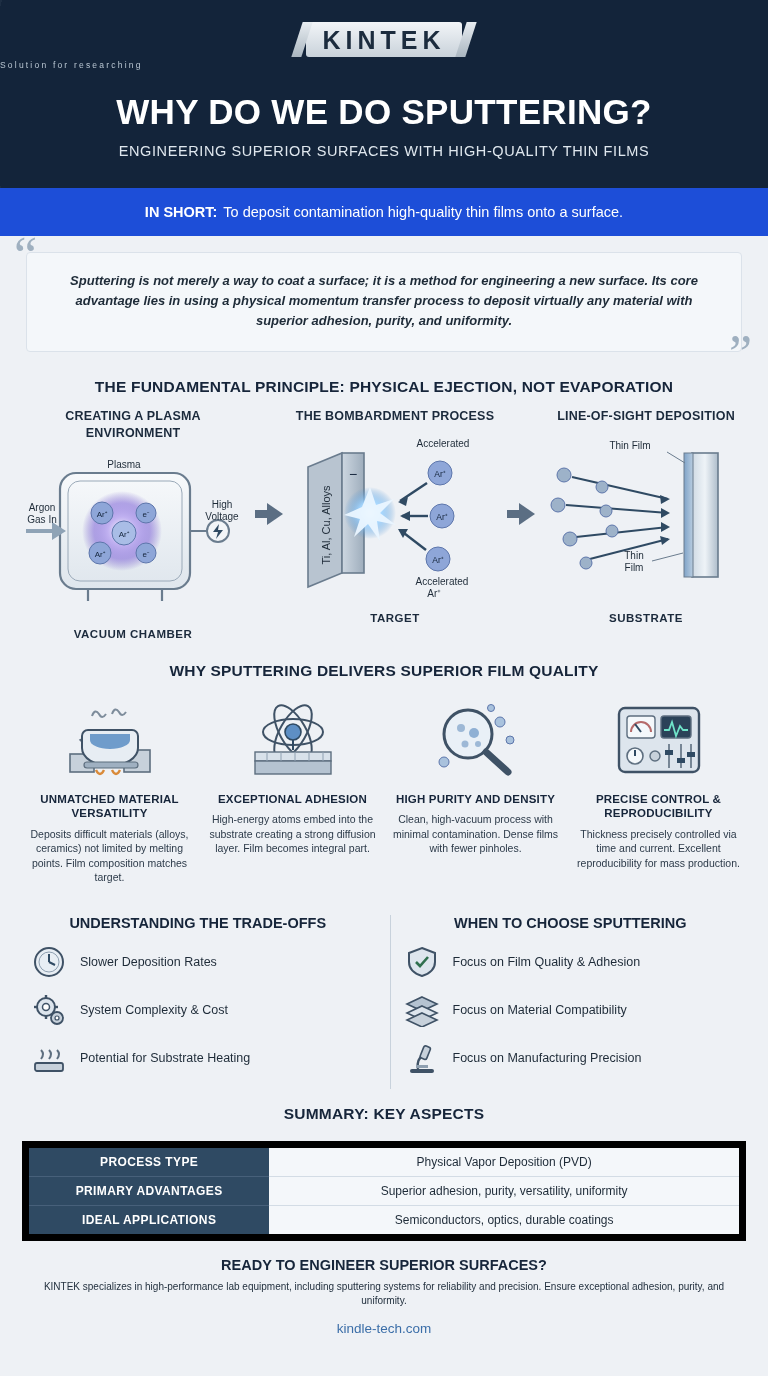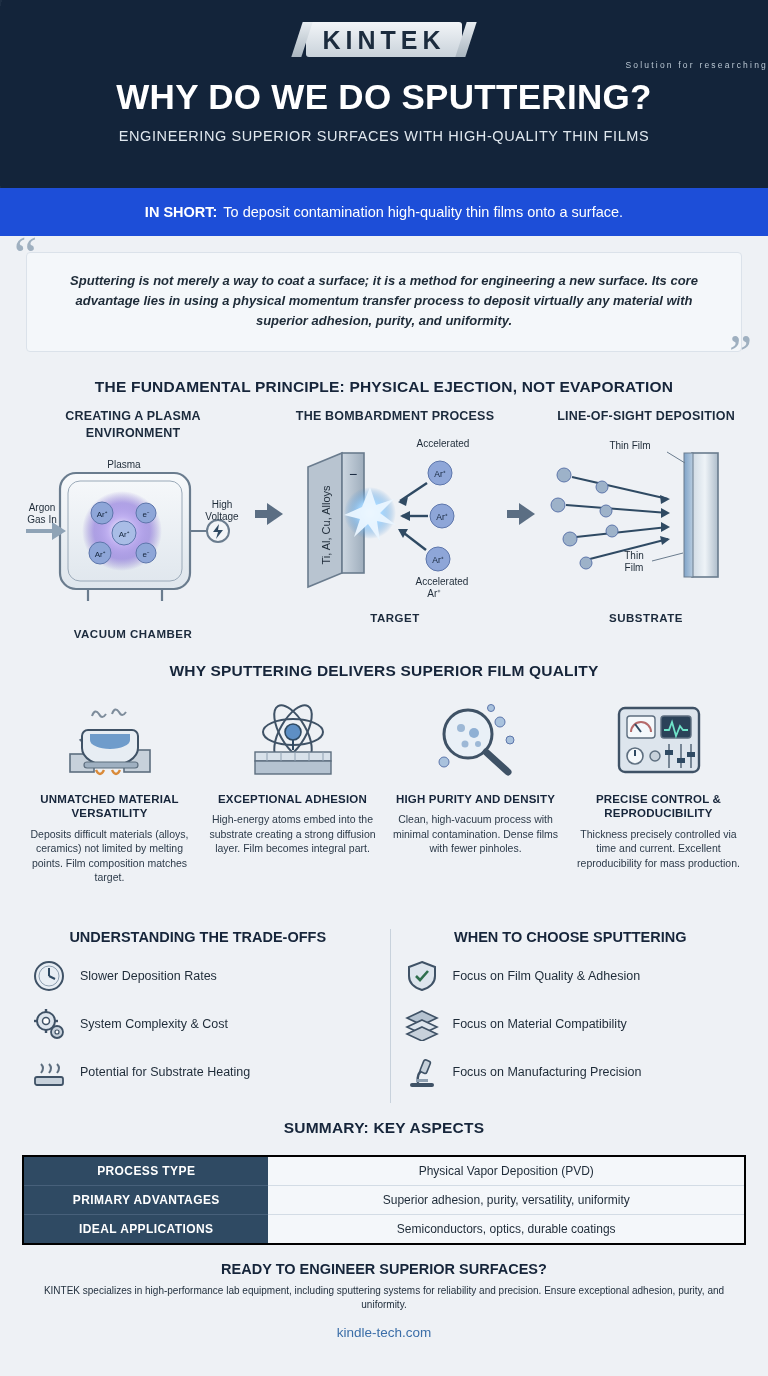--- a/index.html
+++ b/index.html
@@ -46,30 +46,30 @@
     content:""; position:absolute; top:0; bottom:0; width:10px;
     background: linear-gradient(180deg,#e8edf1,#aab6c0);
   }
   .logo-box:before { left:-9px; transform: skewX(-18deg); }
   .logo-box:after  { right:-9px; transform: skewX(-18deg); }
   .logo-text {
     font-size: 25px; font-weight: bold; letter-spacing: 5px; color: #1c2c3e;
   }
   .logo-sub {
     margin-top: 3px; font-size: 8.5px; letter-spacing: 2.2px;
-    color: #b9c6d2; text-align: right; position: relative; padding-left: 7px;
+    color: #b9c6d2; text-align: left; position: relative;
   }
   .title {
     position: relative;
     text-align: center;
     color: #ffffff;
     font-size: 35px;
     font-weight: bold;
     letter-spacing: 0.3px;
-    margin-top: 7px;
+    margin-top: 22px;
   }
   .subtitle {
     position: relative;
     text-align: center;
     color: #dfe7ee;
     font-size: 14.5px;
     letter-spacing: 0.6px;
     margin-top: 11px;
   }
 
@@ -187,21 +187,21 @@
     display: flex; align-items: center; gap: 12px; margin-bottom: 14px;
     padding-left: 6px;
   }
   .li .lbl { font-size: 12.5px; color: #1e2b38; }
   .li .ic { width: 38px; height: 34px; flex: 0 0 38px; display:flex; align-items:center; justify-content:center; }
 
   
   .tbl-wrap { padding: 6px 22px 0; }
   table.summary {
     width: 100%; border-collapse: collapse;
-    border: 2px solid #000000;
+    border: 7px solid #000000;
   }
   table.summary td {
     padding: 7px 8px; font-size: 12px;
   }
   table.summary td.k {
     width: 34%;
     background: #2f4a63; color: #fff; font-weight: bold;
     text-align: center; letter-spacing: .4px;
     border-bottom: 1px solid #47607a;
   }
@@ -480,21 +480,21 @@
           <rect x="66" y="58" width="8" height="5" fill="#2f4a63"></rect>
           <line x1="80" y1="44" x2="80" y2="68" stroke="#5d6e7f" stroke-width="1.6"></line>
           <rect x="76" y="52" width="8" height="5" fill="#2f4a63"></rect>
         </svg>
       </div>
       <h5>PRECISE CONTROL &amp; REPRODUCIBILITY</h5>
       <p>Thickness precisely controlled via time and current. Excellent reproducibility for mass production.</p>
     </div>
   </div>
 
-  <div class="two" style="margin-top:36px;">
+  <div class="two" style="margin-top:22px;">
     <div class="half left">
       <h3>UNDERSTANDING THE TRADE-OFFS</h3>
 
       <div class="li">
         <span class="ic">
           <svg width="34" height="34" viewBox="0 0 34 34">
             <circle cx="17" cy="17" r="14" fill="#e8eef4" stroke="#3f5266" stroke-width="2"></circle>
             <circle cx="17" cy="17" r="10" fill="none" stroke="#8fa0b1" stroke-width="1"></circle>
             <line x1="17" y1="17" x2="17" y2="9" stroke="#2f4a63" stroke-width="2"></line>
             <line x1="17" y1="17" x2="23" y2="20" stroke="#2f4a63" stroke-width="2"></line>

